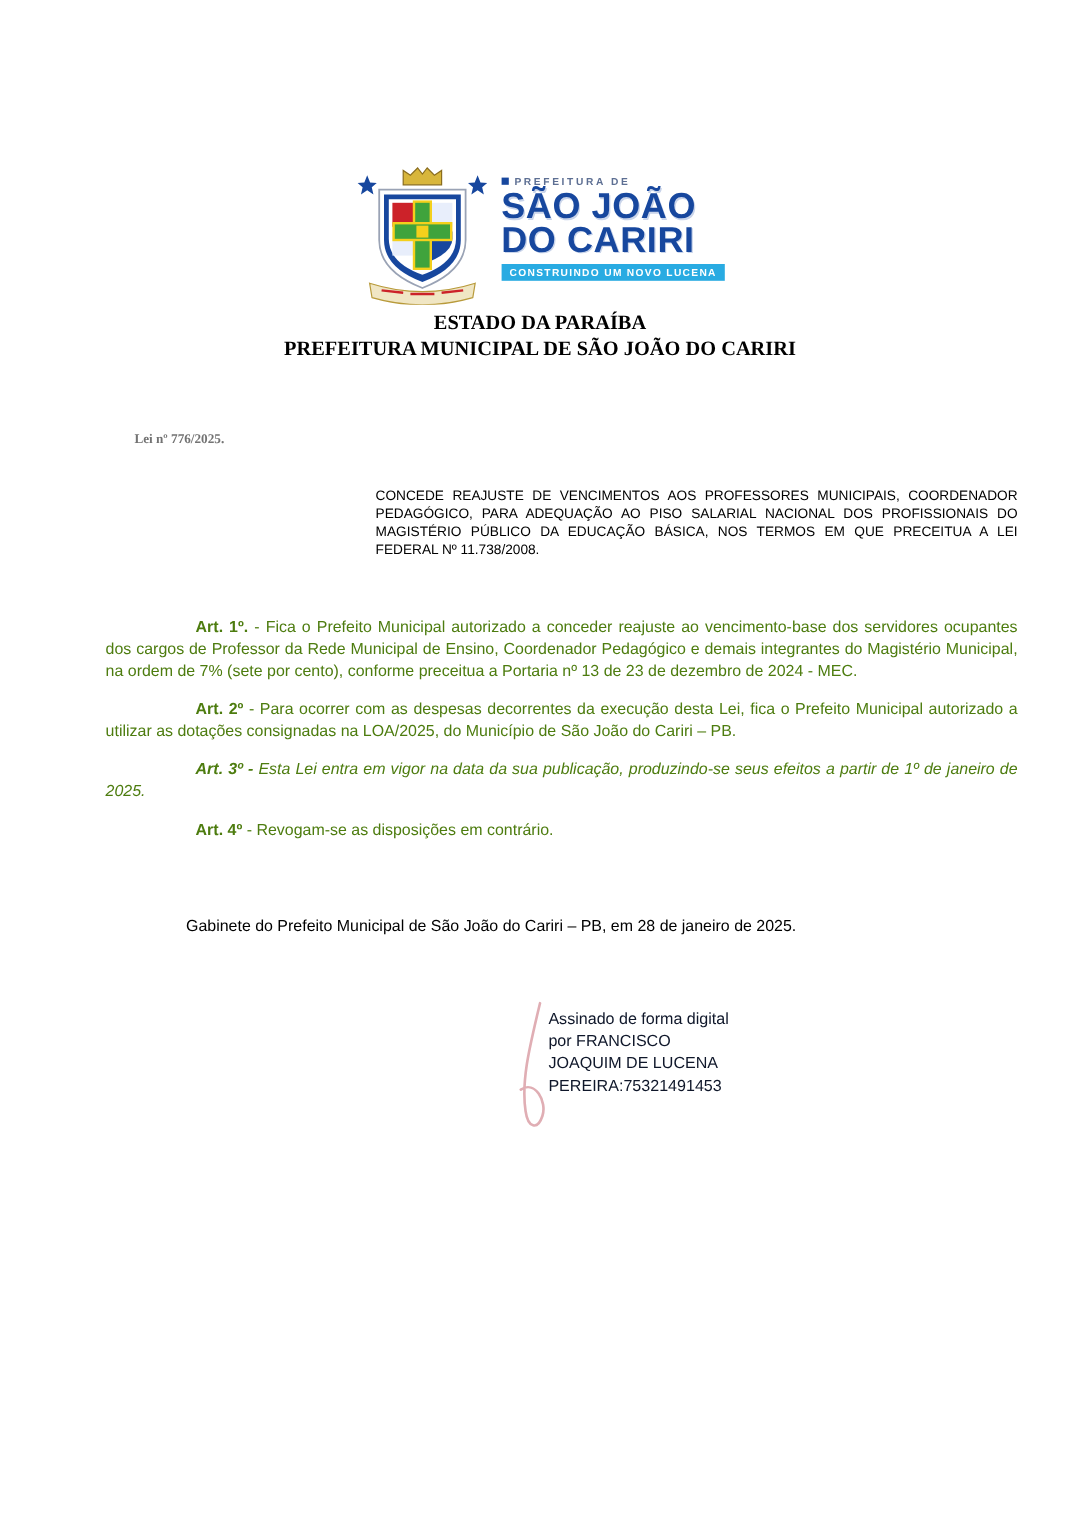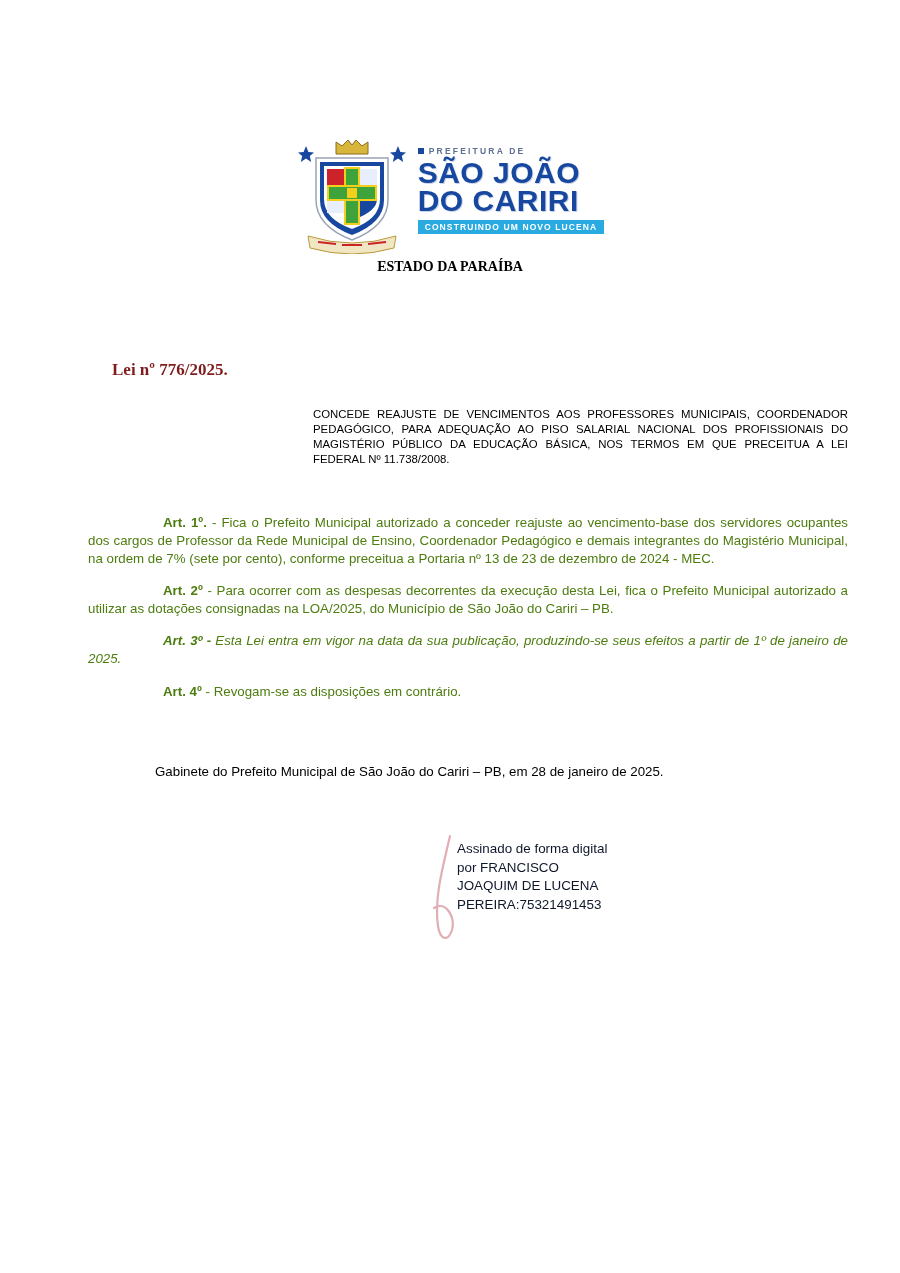--- a/index.html
+++ b/index.html
@@ -42,30 +42,30 @@
     background:#29abe2;color:#ffffff;
     font-size:8.5px;font-weight:bold;letter-spacing:1.1px;
     padding:2px 7px 2px 7px;
   }
 
   
   .doc-header{
     position:absolute;top:258px;left:0;right:0;
     text-align:center;
     font-family:"Liberation Serif", serif;
-    font-weight:bold;font-size:14px;line-height:1.3;
+    font-weight:bold;font-size:17px;line-height:1.3;
     color:#000;
   }
   .doc-header div{margin:0;}
 
   
   .law-number{
     position:absolute;top:360px;left:112px;
     font-family:"Liberation Serif", serif;
-    font-weight:bold;font-size:17px;color:#7f1d1d;
+    font-weight:bold;font-size:11px;color:#737373;
   }
 
   
   .ementa{
     position:absolute;top:407px;left:313px;width:535px;
     font-size:11.4px;line-height:1.32;
     text-align:justify;color:#000;
   }
 
   
@@ -142,20 +142,21 @@
         </div>
         <div class="city-name">SÃO JOÃO</div>
         <div class="city-name">DO CARIRI</div>
         <div class="tagline-bar">CONSTRUINDO UM NOVO LUCENA</div>
       </div>
     </div>
   </div>
 
   <div class="doc-header">
     <div>ESTADO DA PARAÍBA</div>
+    <div>PREFEITURA MUNICIPAL DE SÃO JOÃO DO CARIRI</div>
   </div>
 
   <div class="law-number">Lei nº 776/2025.</div>
 
   <div class="ementa">CONCEDE REAJUSTE DE VENCIMENTOS AOS PROFESSORES MUNICIPAIS, COORDENADOR PEDAGÓGICO, PARA ADEQUAÇÃO AO PISO SALARIAL NACIONAL DOS PROFISSIONAIS DO MAGISTÉRIO PÚBLICO DA EDUCAÇÃO BÁSICA, NOS TERMOS EM QUE PRECEITUA A LEI FEDERAL Nº 11.738/2008.</div>
 
   <div class="body-text">
     <p><b>Art. 1º.</b><span> - Fica o Prefeito Municipal autorizado a conceder reajuste ao vencimento-base dos servidores ocupantes dos cargos de Professor da Rede Municipal de Ensino, Coordenador Pedagógico e demais integrantes do Magistério Municipal, na ordem de 7% (sete por cento), conforme preceitua a Portaria nº 13 de 23 de dezembro de 2024  - MEC.</span></p>
     <p><b>Art. 2º</b><span> - Para ocorrer com as despesas decorrentes da execução desta Lei, fica o Prefeito Municipal autorizado a utilizar as dotações consignadas na LOA/2025, do Município de São João do Cariri – PB.</span></p>
     <p class="art3"><b>Art. 3º - </b><span> Esta Lei entra em vigor na data da sua publicação, produzindo-se seus efeitos a partir de 1º de janeiro de 2025.</span></p>

